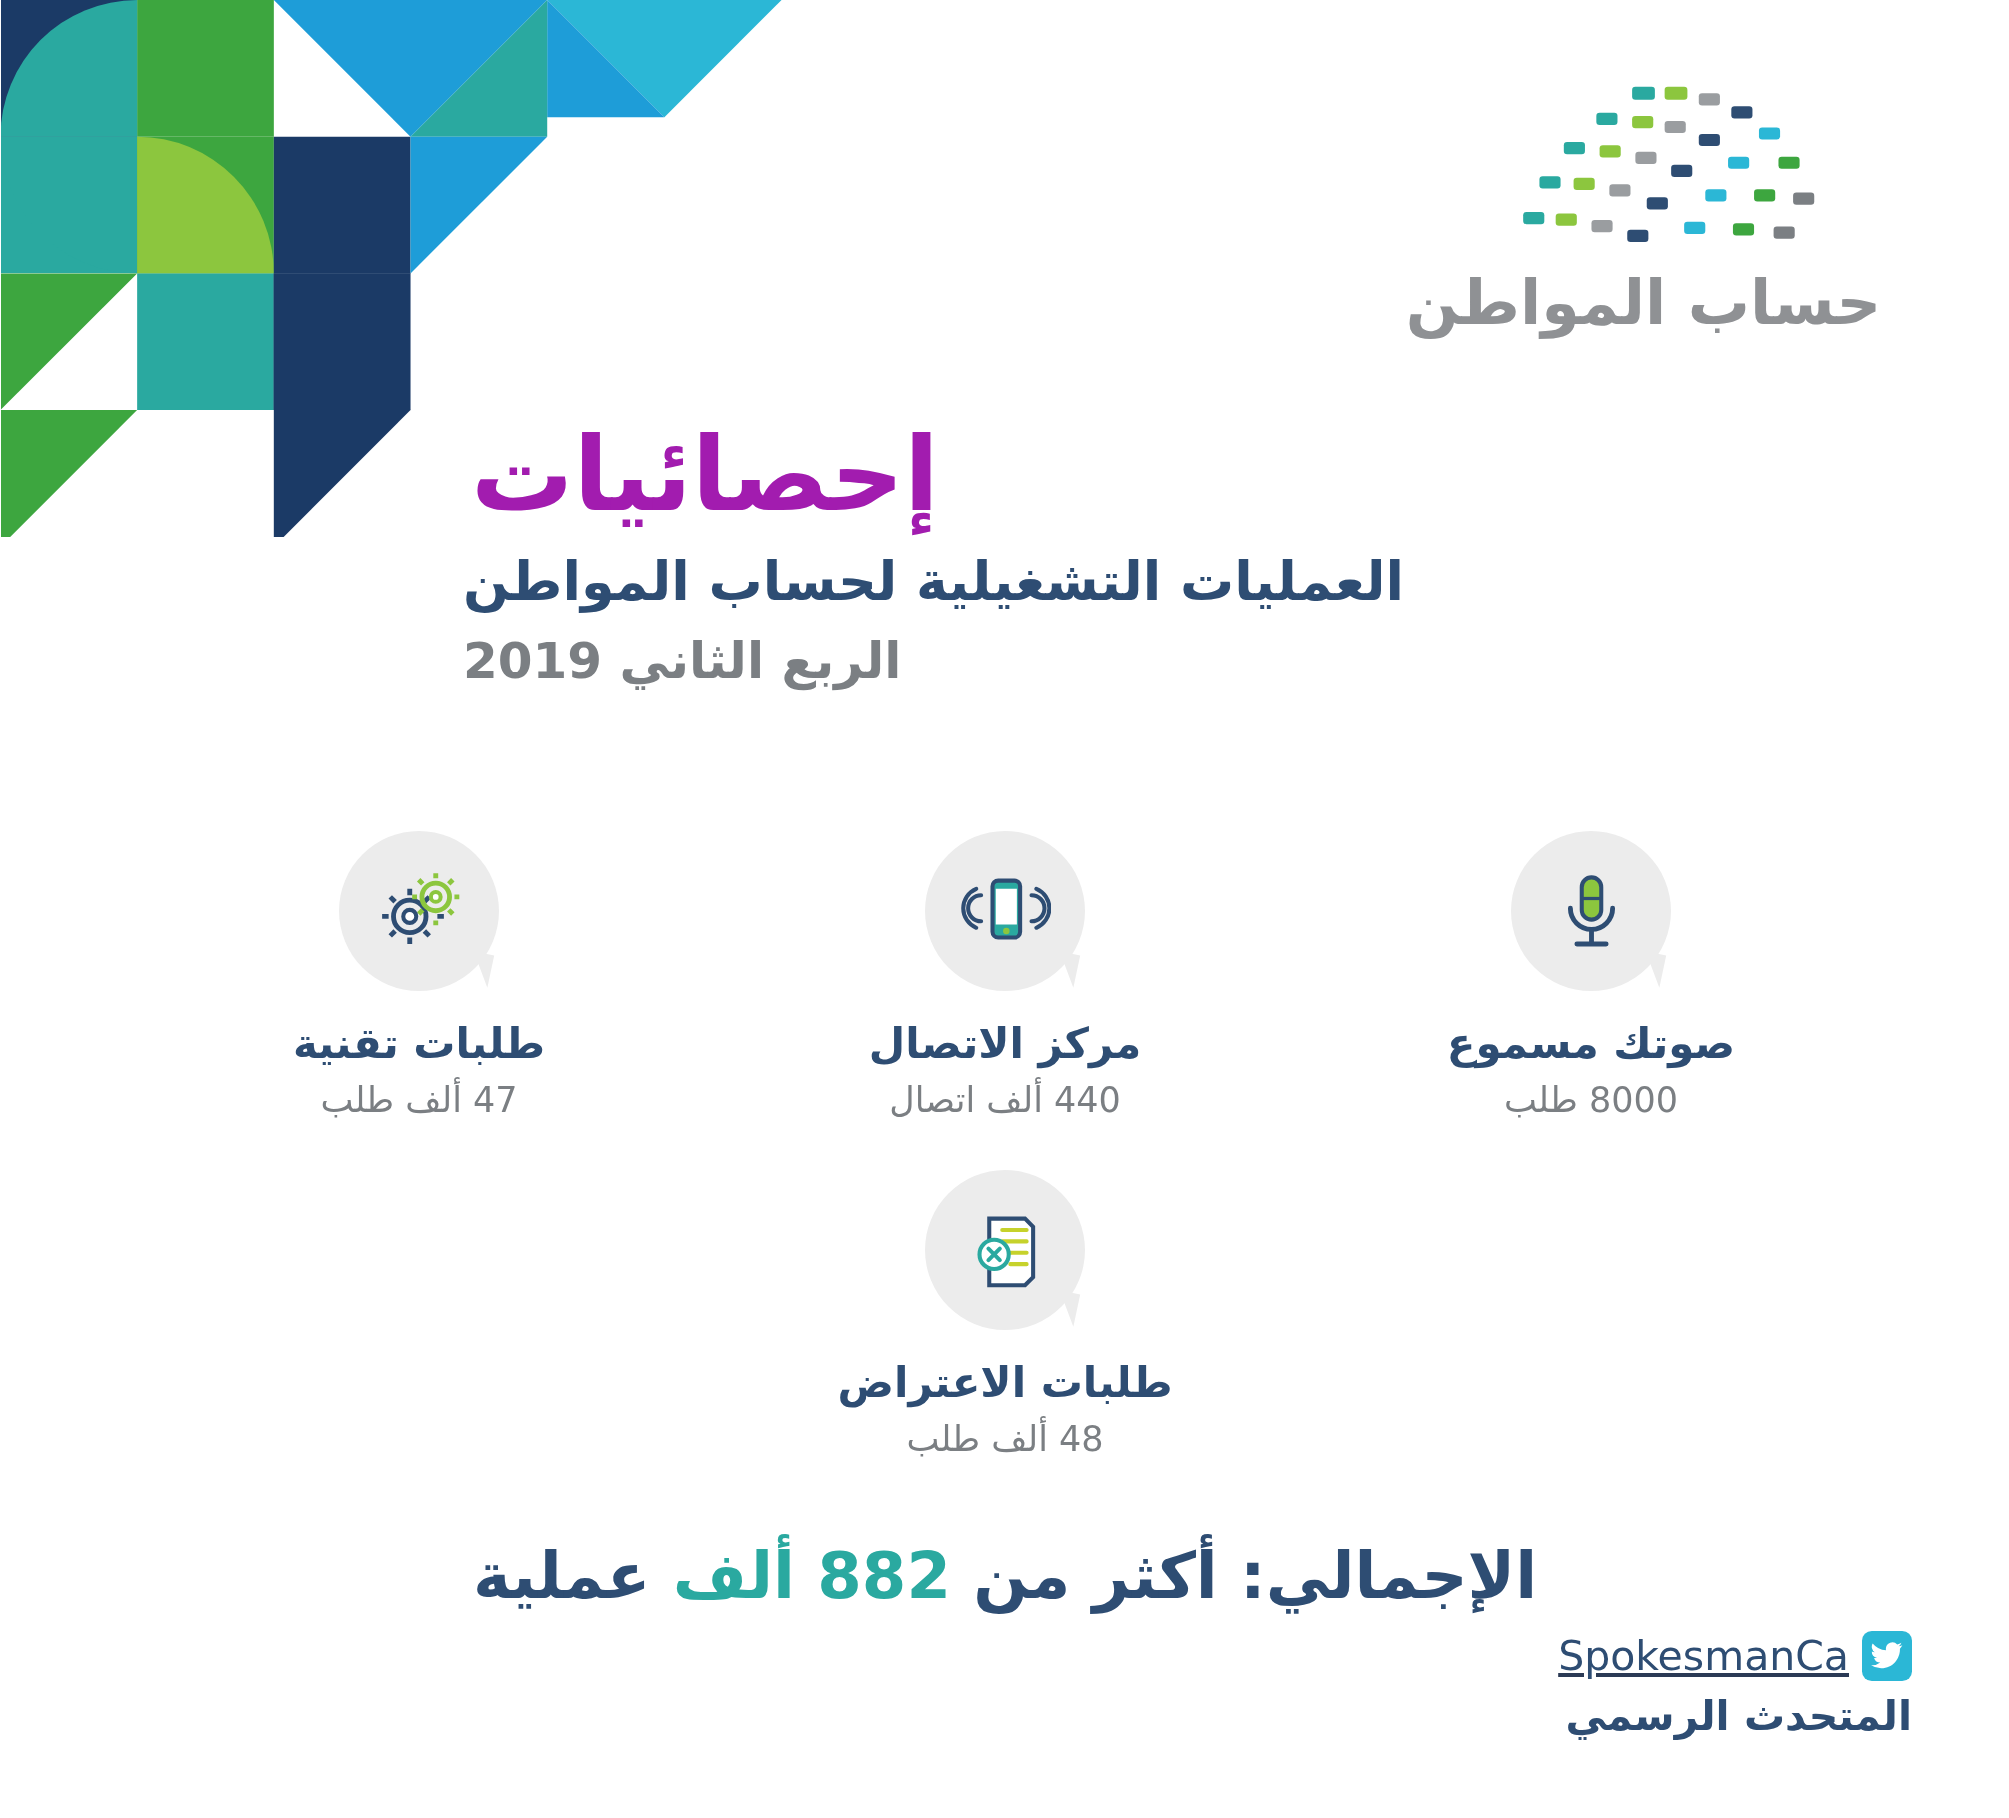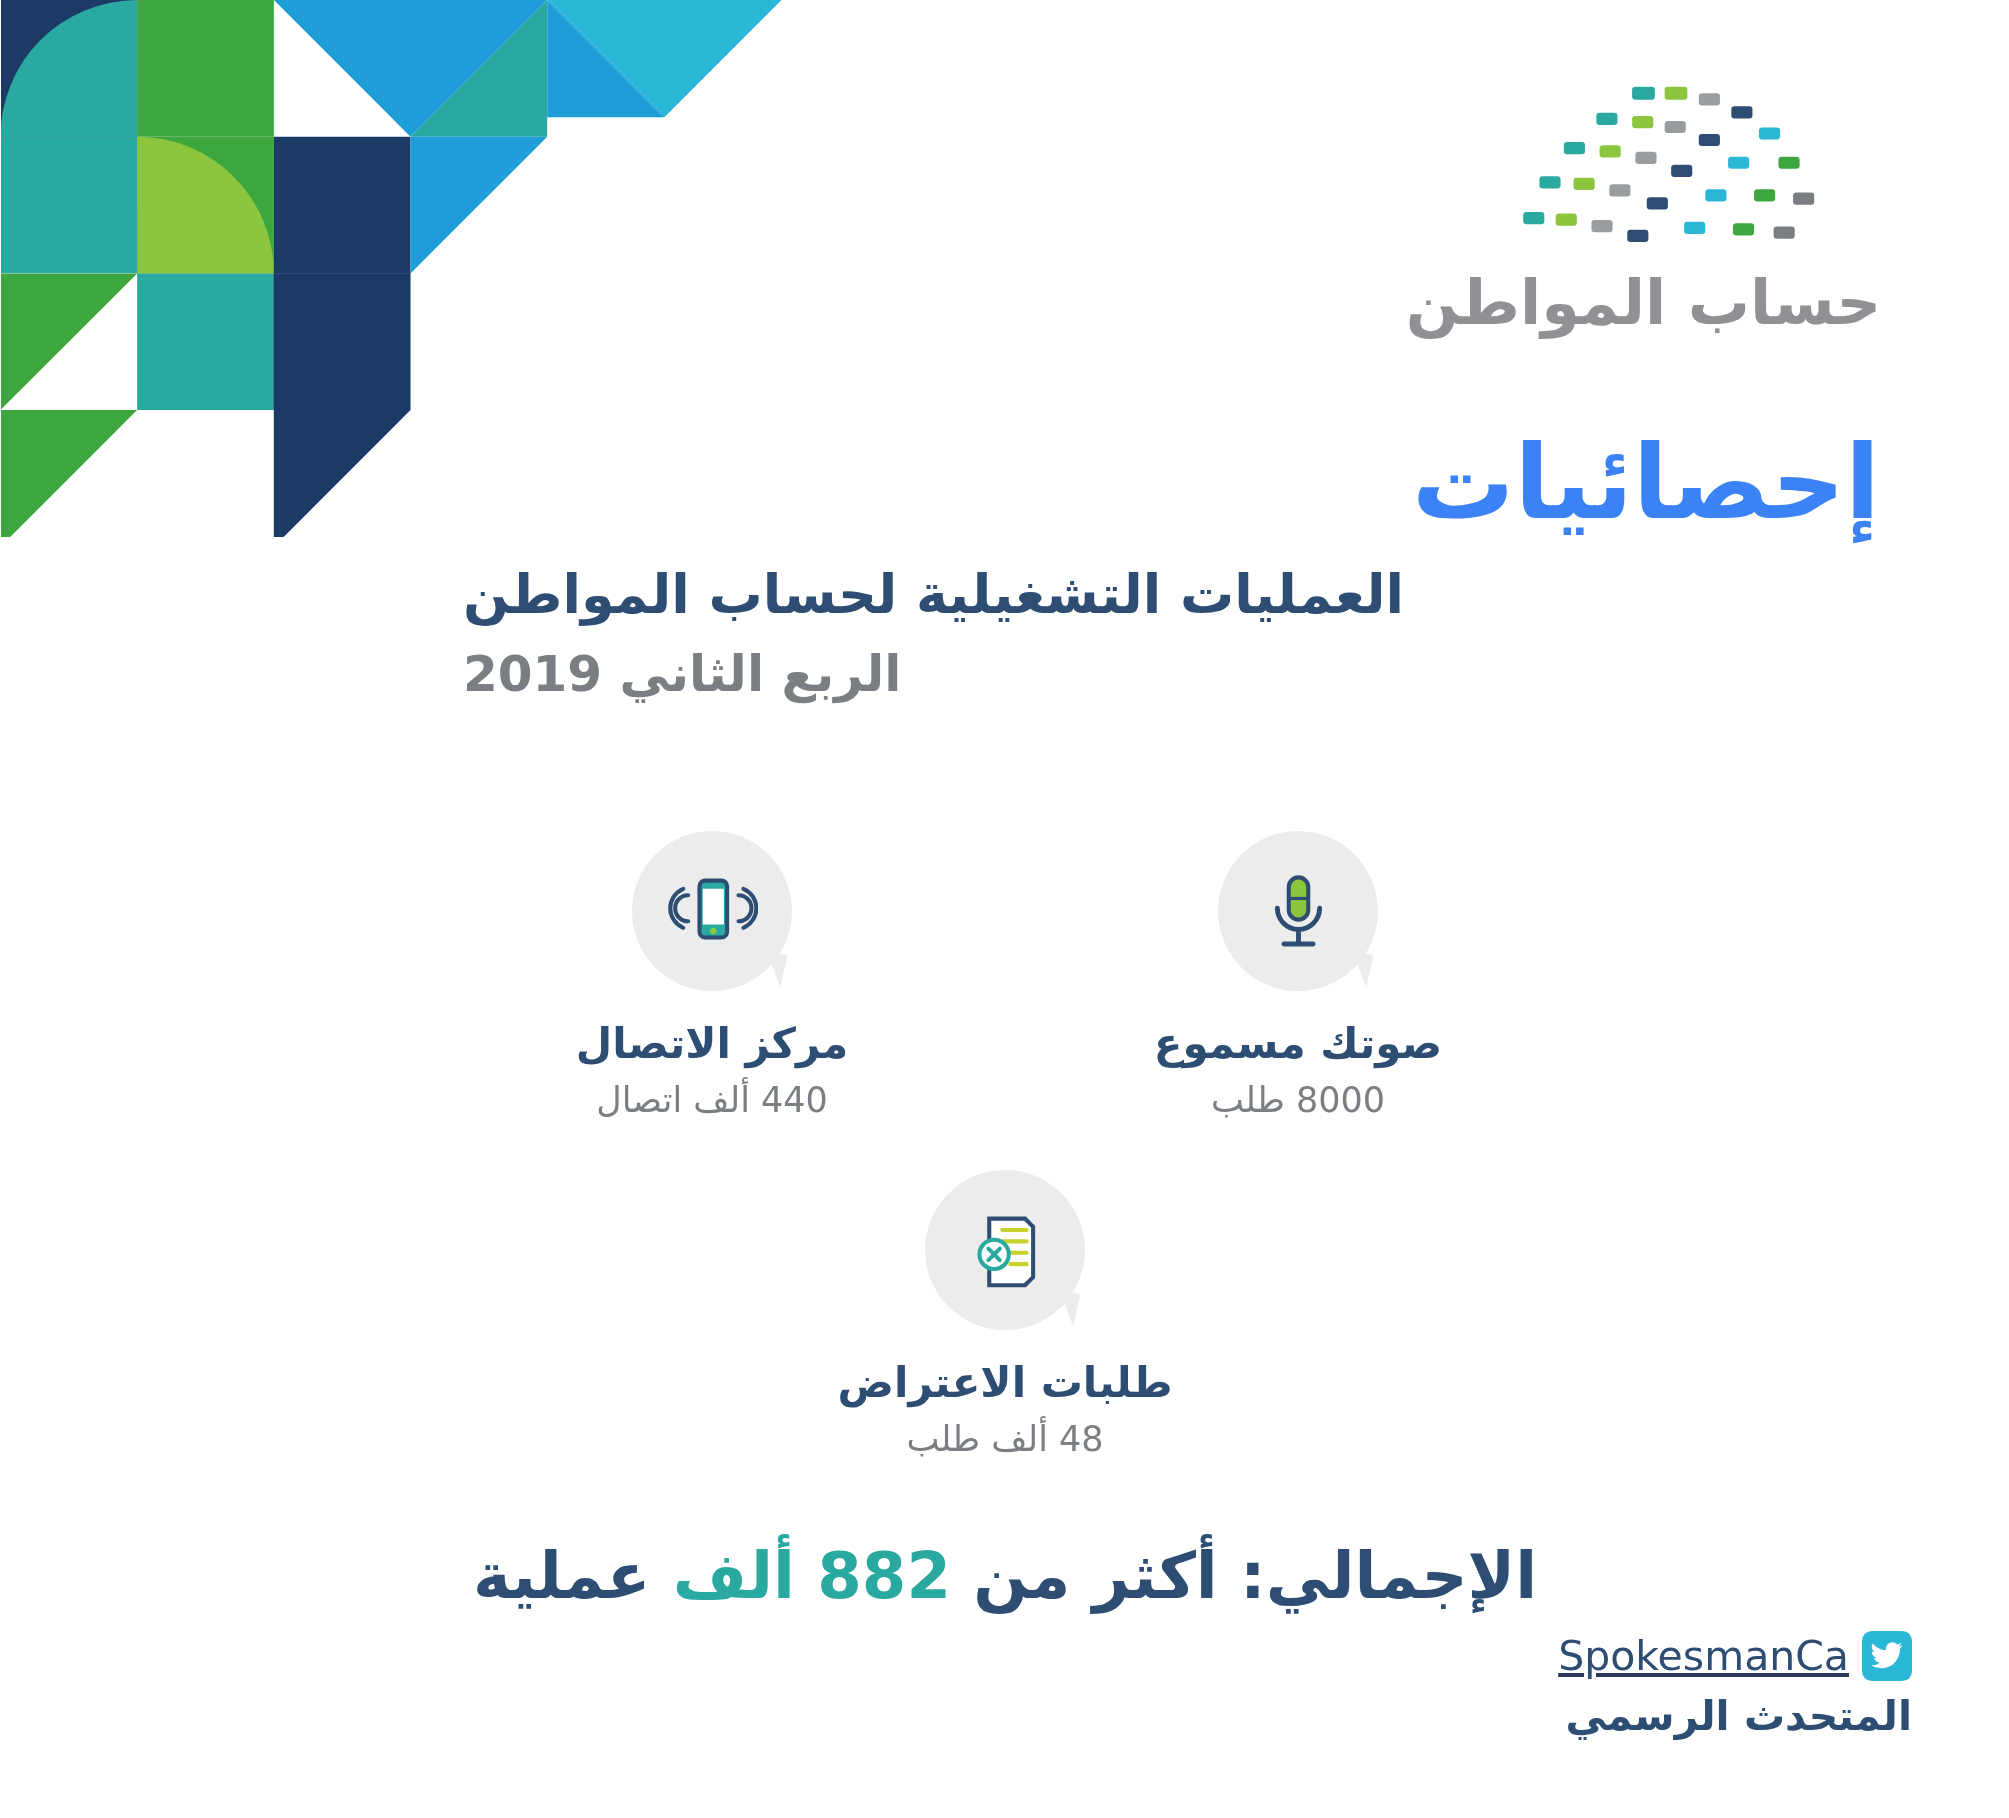--- a/index.html
+++ b/index.html
@@ -53,24 +53,24 @@
     position: absolute;
     top: 407px;
     right: 114px;
     width: 1433px;
     text-align: left;
     direction: rtl;
   }
   .headline .h1 {
     font-size: 102px;
     font-weight: bold;
-    color: #3b82f6;
+    color: #a21caf;
     line-height: 1.18;
-    margin: 16px;
-    text-align: right;
+    margin: 8px;
+    text-align: left;
   }
   .headline .h2 {
     font-size: 54px;
     font-weight: bold;
     color: #2e4d73;
     line-height: 1.35;
     margin: 11px 0 0 0;
     text-align: left;
   }
   .headline .h3 {
@@ -321,20 +321,38 @@
           <path d="M26 36 a16 16 0 0 0 0 32" fill="none" stroke="#2e4d73" stroke-width="5" stroke-linecap="round"></path>
           <path d="M20 28 a26 26 0 0 0 0 48" fill="none" stroke="#2e4d73" stroke-width="5" stroke-linecap="round"></path>
           <path d="M88 36 a16 16 0 0 1 0 32" fill="none" stroke="#2e4d73" stroke-width="5" stroke-linecap="round"></path>
           <path d="M94 28 a26 26 0 0 1 0 48" fill="none" stroke="#2e4d73" stroke-width="5" stroke-linecap="round"></path>
         </svg>
       </div>
       <div class="stat-title">مركز الاتصال</div>
       <div class="stat-value">440 ألف اتصال</div>
     </div>
 
+    <div class="stat-cell">
+      <div class="bubble">
+        <svg width="91" height="91" viewBox="0 0 112 112">
+          <g fill="none" stroke="#2e4d73" stroke-width="6">
+            <circle cx="44" cy="62" r="20"></circle>
+            <path d="M44 36 v-8 M44 96 v-8 M18 62 h-8 M78 62 h8 M26 44 l-6-6 M62 80 l6 6 M26 80 l-6 6 M62 44 l6-6"></path>
+          </g>
+          <g stroke="#8cc63e" stroke-width="6" fill="none">
+            <circle cx="76" cy="38" r="17"></circle>
+            <path d="M76 15 v-6 M76 67 v6 M53 38 h-6 M99 38 h6 M60 22 l-5-5 M92 54 l5 5 M60 54 l-5 5 M92 22 l5-5"></path>
+          </g>
+          <circle cx="44" cy="62" r="8" fill="#ffffff" stroke="#2e4d73" stroke-width="5"></circle>
+          <circle cx="76" cy="38" r="6" fill="#ffffff" stroke="#8cc63e" stroke-width="5"></circle>
+        </svg>
+      </div>
+      <div class="stat-title">طلبات تقنية</div>
+      <div class="stat-value">47 ألف طلب</div>
+    </div>
 
   </div>
 
   <div class="stat-row">
 
 
     <div class="stat-cell">
       <div class="bubble">
         <svg width="91" height="91" viewBox="0 0 112 112">
           <path d="M36 18 h44 l10 10 v62 l-10 10 h-44 z" fill="#ffffff" stroke="#2e4d73" stroke-width="5"></path>

